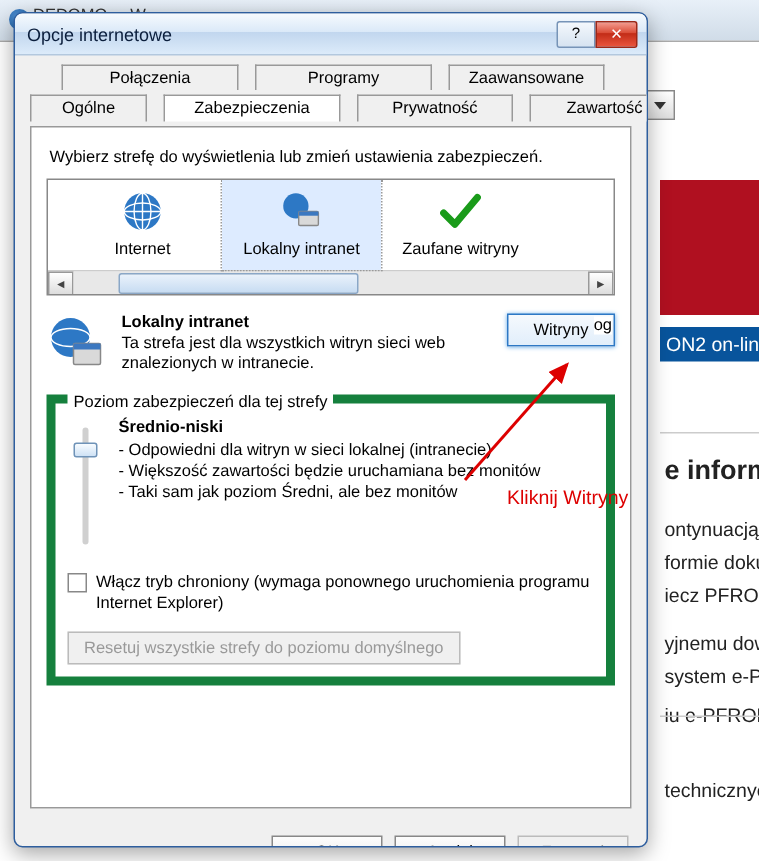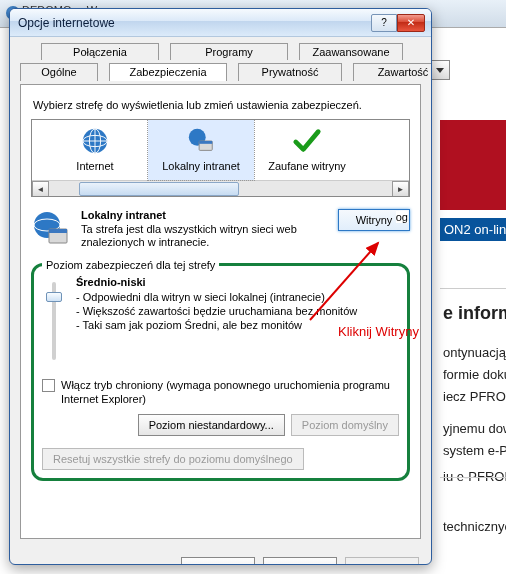--- a/index.html
+++ b/index.html
@@ -61,21 +61,21 @@
   .sb-thumb { position: absolute; left: 30px; top: 1px; bottom: 1px; width: 160px; background: linear-gradient(#eaf2fb,#c7dcf2); border: 1px solid #8aa7c7; border-radius: 2px; }
   .zone-cut { position: absolute; right: 12px; top: 126px; font-size: 11px; background:#fff; }
 
   .zone-detail { display: flex; gap: 10px; margin-top: 12px; }
   .zone-detail .big-icon { width: 40px; height: 40px; flex-shrink: 0; }
   .zone-detail .desc { flex: 1; }
   .zone-detail .desc .name { font-weight: bold; font-size: 11px; margin-bottom: 2px; }
   .zone-detail .desc .text { font-size: 11px; line-height: 13px; }
   .sites-btn { width: 72px; height: 22px; border: 1px solid #2d78c5; background: linear-gradient(#f5f9fd,#e1eefb); font-size: 11px; box-shadow: 0 0 3px #5ea6e6; }
 
-  .group { border: 3px solid #15803d; border-radius: 12px; margin-top: 14px; padding: 10px 8px 8px 8px; position: relative; }
+  .group { border: 6px solid #15803d; border-radius: 0; margin-top: 14px; padding: 10px 8px 8px 8px; position: relative; }
   .group-title { position: absolute; top: -7px; left: 8px; background: #fff; padding: 0 4px; font-size: 11px; }
   .allowed { font-size: 11px; margin-bottom: 8px; }
   .level-row { display: flex; gap: 10px; }
   .slider { width: 24px; height: 92px; display:flex; justify-content:center; padding-top:6px; }
   .slider-track { width: 4px; height: 78px; background: #d0d0d0; border-radius: 2px; position: relative; }
   .slider-thumb { position: absolute; left: -6px; top: 10px; width: 16px; height: 10px; background: linear-gradient(#f8fcff,#cfe2f5); border:1px solid #6f93b8; border-radius:2px; }
   .level-desc .lvl-name { font-weight: bold; font-size: 11px; margin-bottom: 2px; }
   .level-desc .lvl-line { font-size: 11px; line-height: 14px; }
   .chk-row { display: flex; align-items: flex-start; gap: 6px; margin-top: 10px; font-size: 11px; line-height: 14px; }
   .chk { width:13px;height:13px;border:1px solid #888;background:#fff;margin-top:1px;flex-shrink:0; }
@@ -210,24 +210,20 @@
             <div class="lvl-name">Średnio-niski</div>
             <div class="lvl-line">- Odpowiedni dla witryn w sieci lokalnej (intranecie)</div>
             <div class="lvl-line">- Większość zawartości będzie uruchamiana bez monitów</div>
             <div class="lvl-line">- Taki sam jak poziom Średni, ale bez monitów</div>
           </div>
         </div>
         <div class="chk-row">
           <div class="chk"></div>
           <span>Włącz tryb chroniony (wymaga ponownego uruchomienia programu Internet Explorer)</span>
         </div>
-        <div class="btn-row">
-          <button class="btn">Poziom niestandardowy...</button>
-          <button class="btn" disabled="">Poziom domyślny</button>
-        </div>
         <div class="reset-row">
           <button class="btn" disabled="">Resetuj wszystkie strefy do poziomu domyślnego</button>
         </div>
       </div>
     </div>
   </div>
   <div class="dialog-buttons">
     <button class="btn">OK</button>
     <button class="btn">Anuluj</button>
     <button class="btn" disabled="">Zastosuj</button>

